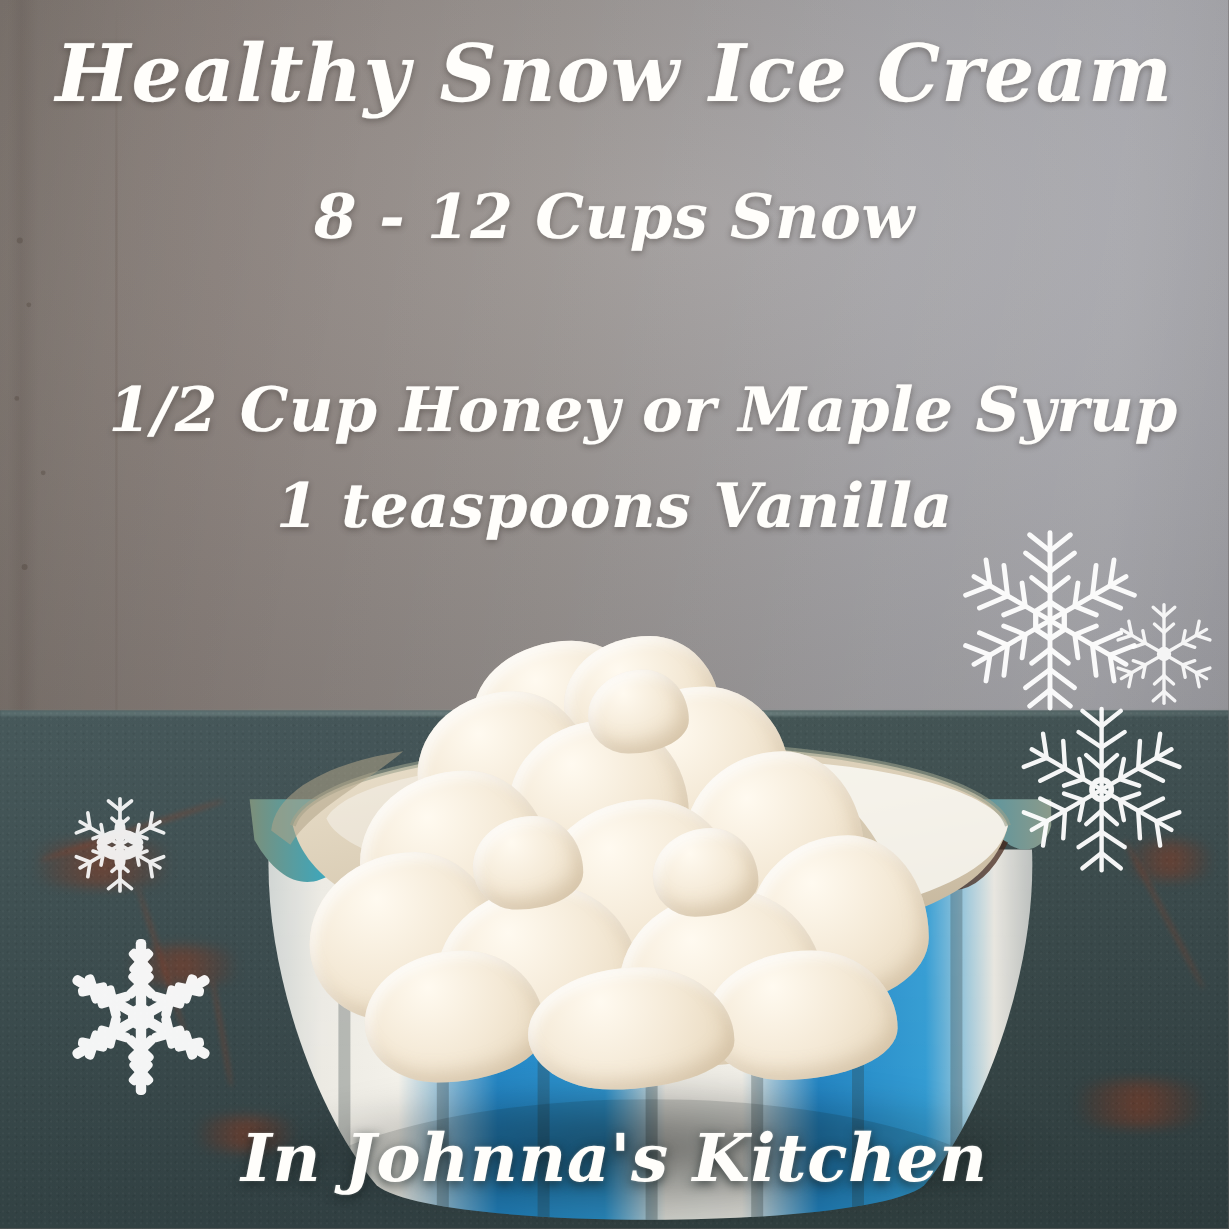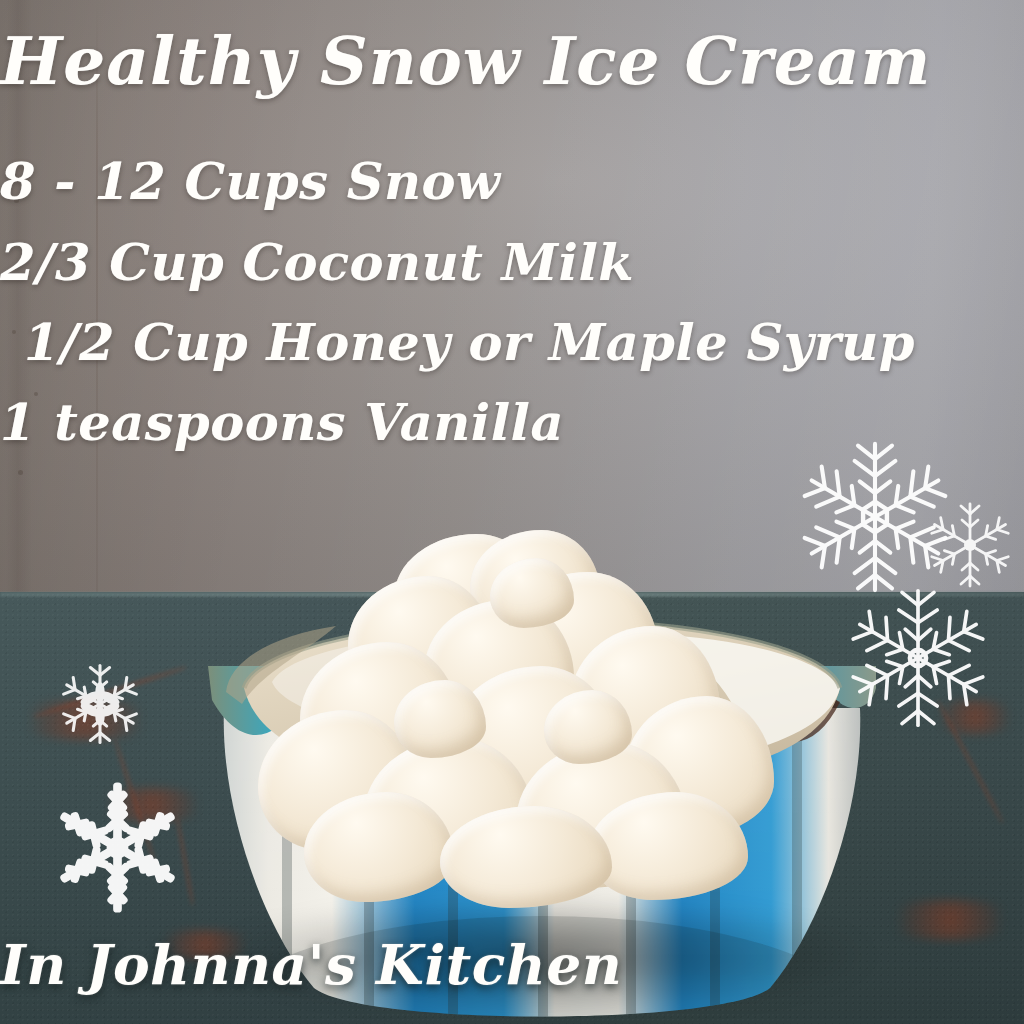--- a/index.html
+++ b/index.html
@@ -74,21 +74,21 @@
     background:radial-gradient(circle at 35% 28%,#fffaf0 0%,#f4e9d6 48%,#e4d3b6 100%);
     box-shadow:inset -6px -8px 14px rgba(180,158,125,.35), inset 5px 6px 10px rgba(255,255,255,.75);
   }
 
   
   .flake{position:absolute;}
   .flake svg{display:block;}
 
   
   .txt{
-    position:absolute;left:0;width:1024px;text-align:left;color:#fffefb;
+    position:absolute;left:0;width:1024px;text-align:center;color:#fffefb;
     font-family:"DejaVu Serif", serif;
     font-style:italic;font-weight:bold;
     letter-spacing:.5px;
     text-shadow:0 2px 5px rgba(45,38,34,.45), 0 0 1px rgba(255,255,255,.6);
     white-space:nowrap;
   }
   #title{top:22px;font-size:66px;letter-spacing:1px;}
   .ing{font-size:51px;}
   #ing0{top:151px;}
   #ing1{top:232px;}
@@ -508,18 +508,17 @@
           <rect x="47.2" y="24" width="5.2" height="18" rx="2.2" transform="rotate(-46 50 32)"></rect>
           <rect x="47.6" y="24" width="5.2" height="18" rx="2.2" transform="rotate(46 50 32)"></rect>
         </g>
         <circle cx="50" cy="50" r="7"></circle>
       </g>
     </svg>
   </div>
 
   <div class="txt" id="title">Healthy Snow Ice Cream</div>
   <div class="txt ing" id="ing0">8 - 12 Cups Snow</div>
-  <div class="txt ing" id="ing1">2/3 Cup Coconut Milk</div>
   <div class="txt ing" id="ing2">1/2 Cup Honey or Maple Syrup</div>
   <div class="txt ing" id="ing3">1 teaspoons Vanilla</div>
   <div class="txt" id="footer">In Johnna's Kitchen</div>
 
 </div>
 
 </body></html>

